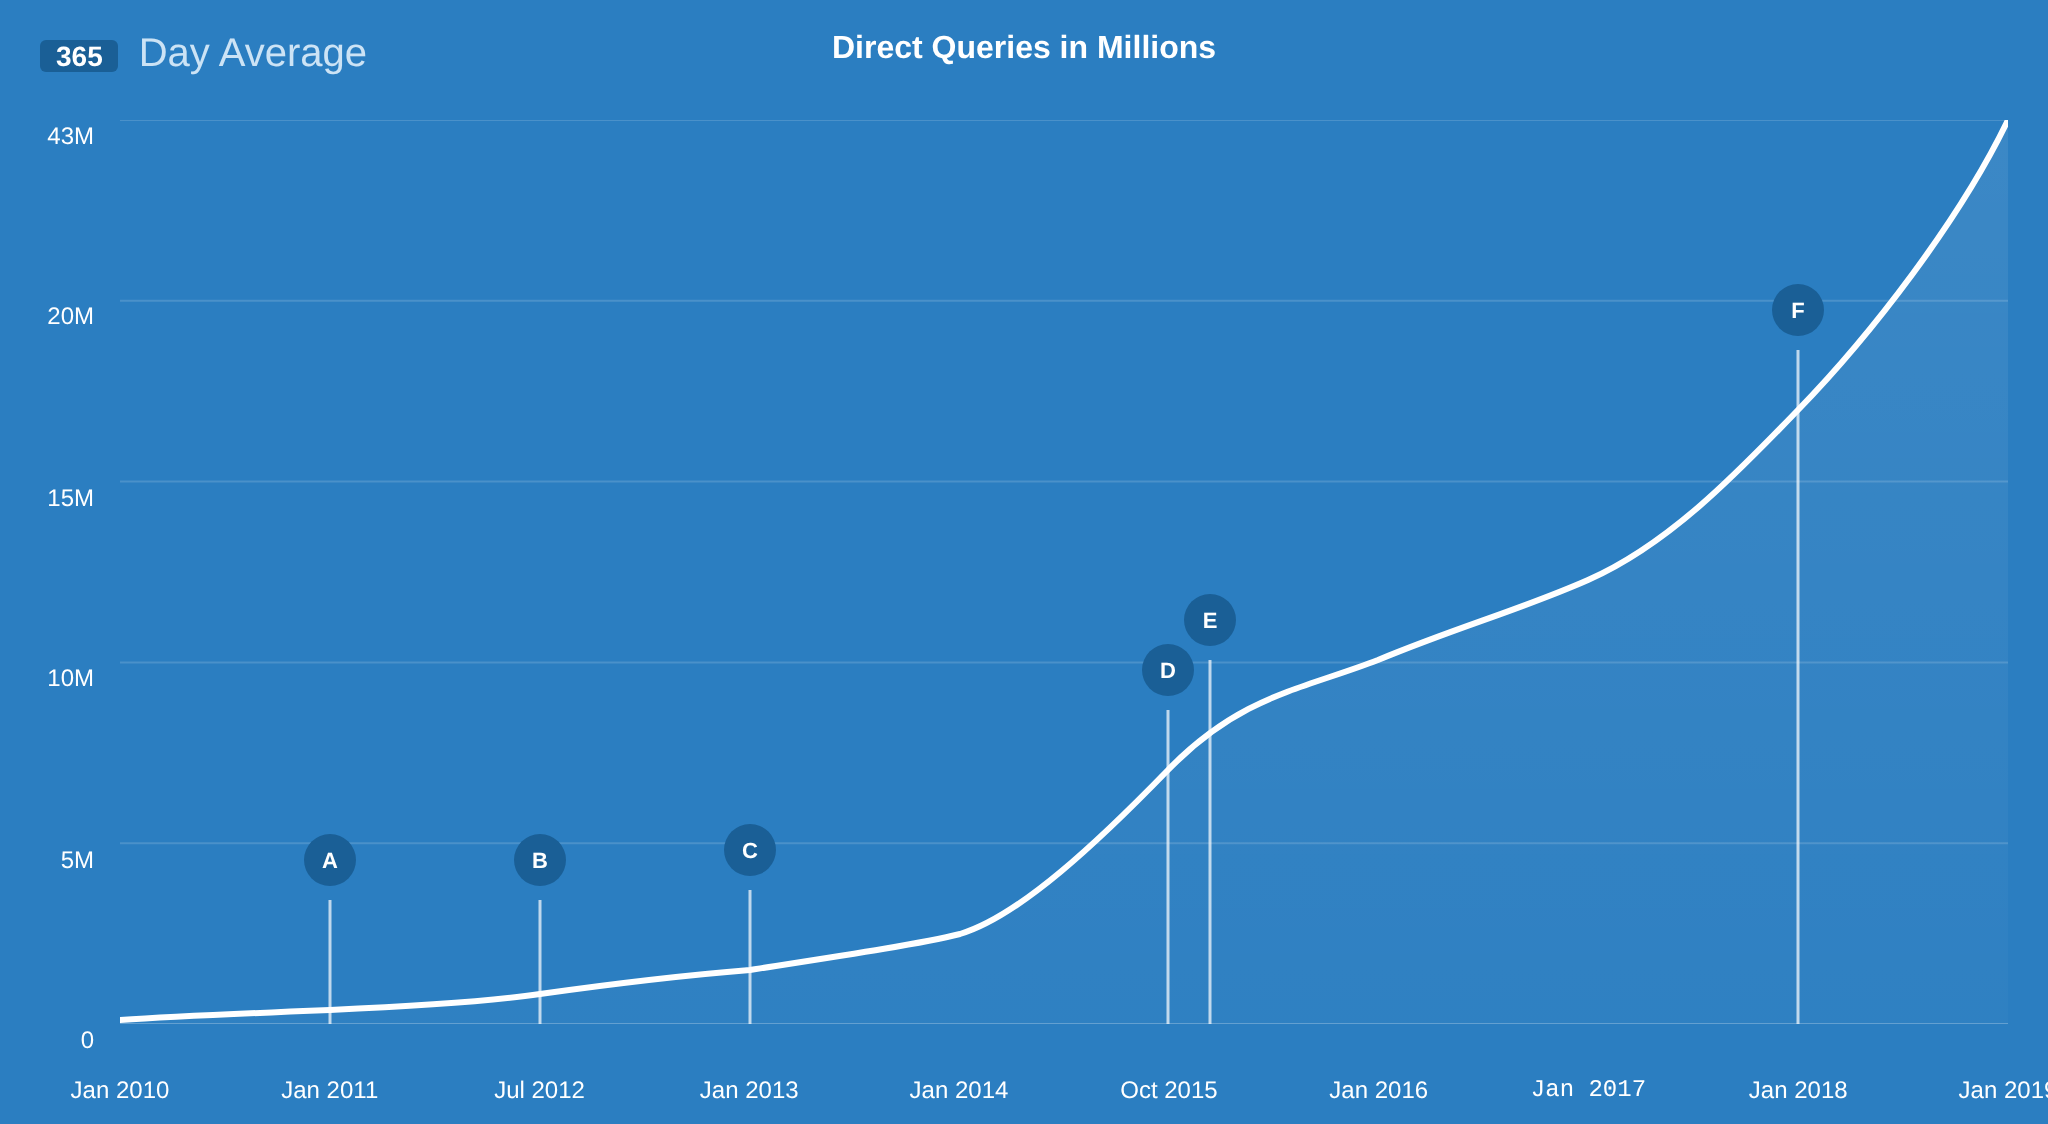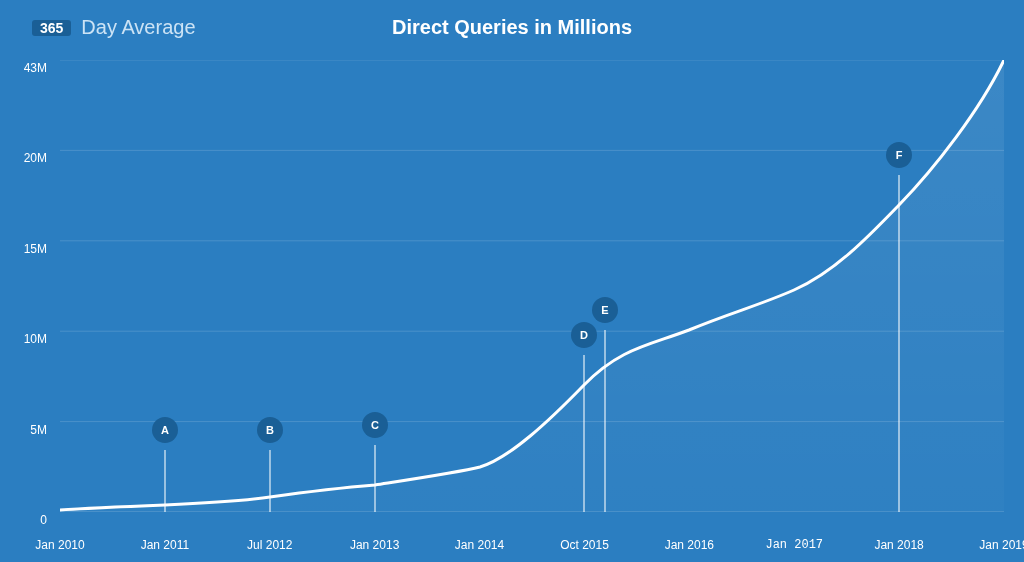--- a/index.html
+++ b/index.html
@@ -25,34 +25,33 @@
       align-items: center;
       gap: 10px;
     }
     .badge-365 {
       background: #1a5f96;
       color: #fff;
       font-size: 14px;
       font-weight: bold;
       padding: 0 8px;
       border-radius: 3px;
-      margin-left: 12px;
     }
     .day-average-label {
       color: #cce3f5;
       font-size: 20px;
       font-weight: 400;
     }
     .chart-title {
       position: absolute;
       top: 16px;
       left: 50%;
       transform: translateX(-50%);
       color: #fff;
-      font-size: 20px;
+      font-size: 16px;
       font-weight: 600;
       white-space: nowrap;
     }
     .y-label {
       position: absolute;
       right: 8px;
       color: #fff;
       font-size: 12px;
       transform: translateY(50%);
     }

